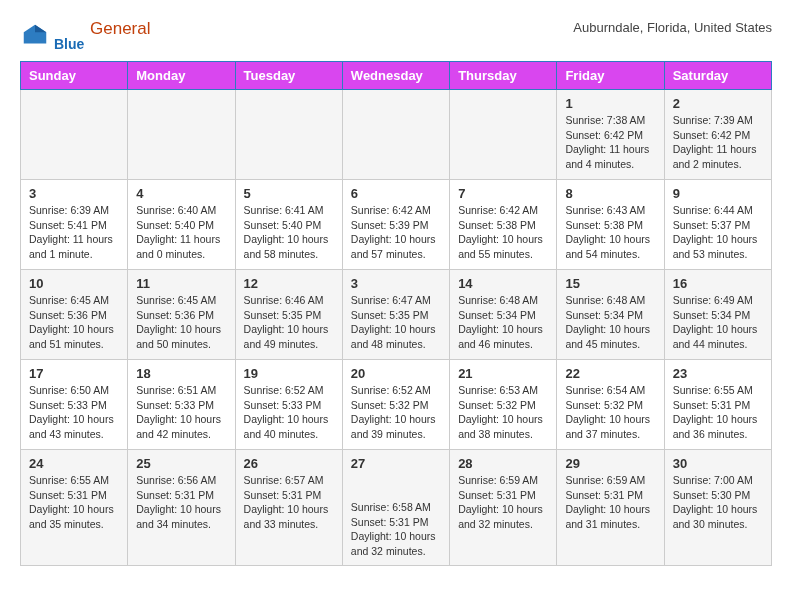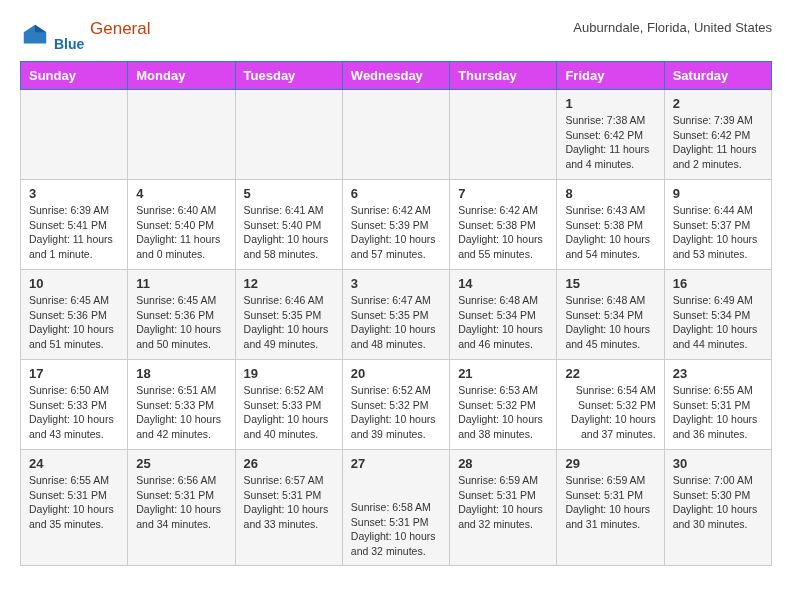--- a/index.html
+++ b/index.html
@@ -260,21 +260,21 @@
 Daylight: 10 hours and 39 minutes.</div>
         </td>
         <td>
           <span class="day-number">21</span>
           <div class="day-info" style="white-space: pre-line;">Sunrise: 6:53 AM
 Sunset: 5:32 PM
 Daylight: 10 hours and 38 minutes.</div>
         </td>
         <td>
           <span class="day-number">22</span>
-          <div class="day-info" style="white-space: pre-line; text-align: right;">Sunrise: 6:54 AM
+          <div class="day-info" style="white-space: pre-line;">Sunrise: 6:54 AM
 Sunset: 5:32 PM
 Daylight: 10 hours and 37 minutes.</div>
         </td>
         <td>
           <span class="day-number">23</span>
           <div class="day-info" style="white-space: pre-line;">Sunrise: 6:55 AM
 Sunset: 5:31 PM
 Daylight: 10 hours and 36 minutes.</div>
         </td>
       </tr>

